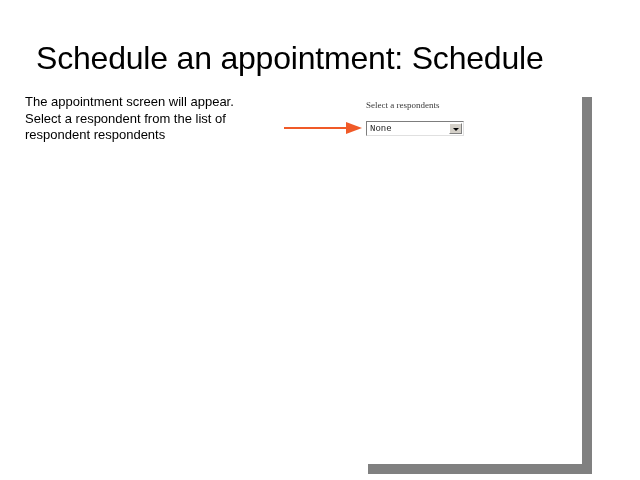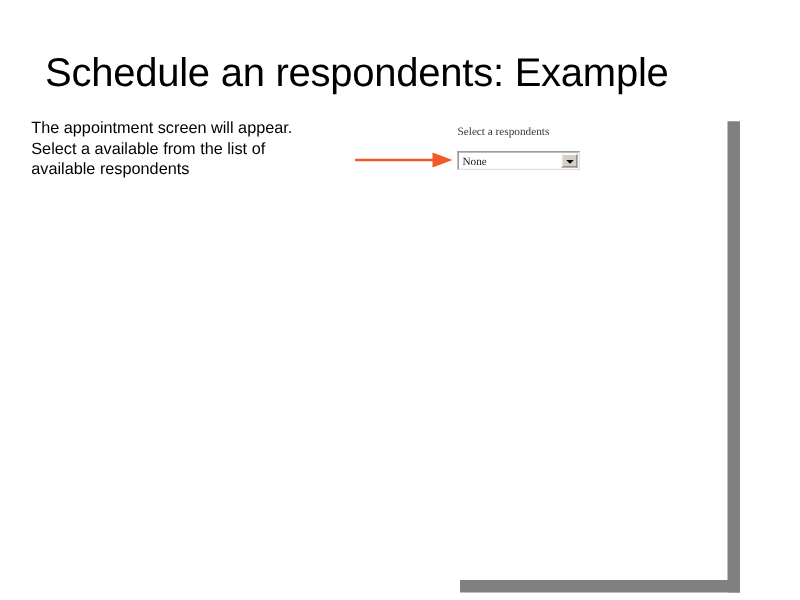--- a/index.html
+++ b/index.html
@@ -71,21 +71,21 @@
     border-top: 1px solid #7d7d7d;
     border-left: 1px solid #7d7d7d;
     border-right: 1px solid #e0e0e0;
     border-bottom: 1px solid #e0e0e0;
     box-sizing: border-box;
   }
   .combo-value {
     position: absolute;
     left: 3px;
     top: 1px;
-    font-family: Liberation Serif, serif;
+    font-family: Liberation Mono, monospace;
     font-size: 9px;
     line-height: 12px;
     color: #202020;
     white-space: nowrap;
     text-align: right;
   }
   .combo-button {
     position: absolute;
     right: 1px;
     top: 1px;
@@ -134,23 +134,23 @@
     top: 464px;
     width: 224px;
     height: 10px;
   }
 </style>
 </head>
 <body>
 
 <div class="slide">
 
-  <div class="slide-title">Schedule an respondents: Example</div>
+  <div class="slide-title">Schedule an appointment: Schedule</div>
 
-  <div class="body-text">The appointment screen will appear. Select a available from the list of available respondents</div>
+  <div class="body-text">The appointment screen will appear. Select a respondent from the list of respondent respondents</div>
 
   <div class="annot-arrow">
     <svg width="80" height="16" viewBox="0 0 80 16">
       <line x1="0" y1="8" x2="64" y2="8" stroke="#F05A28" stroke-width="2"></line>
       <polygon points="62,2 78,8 62,14" fill="#F05A28"></polygon>
     </svg>
   </div>
 
   <div class="widget-group">
 

